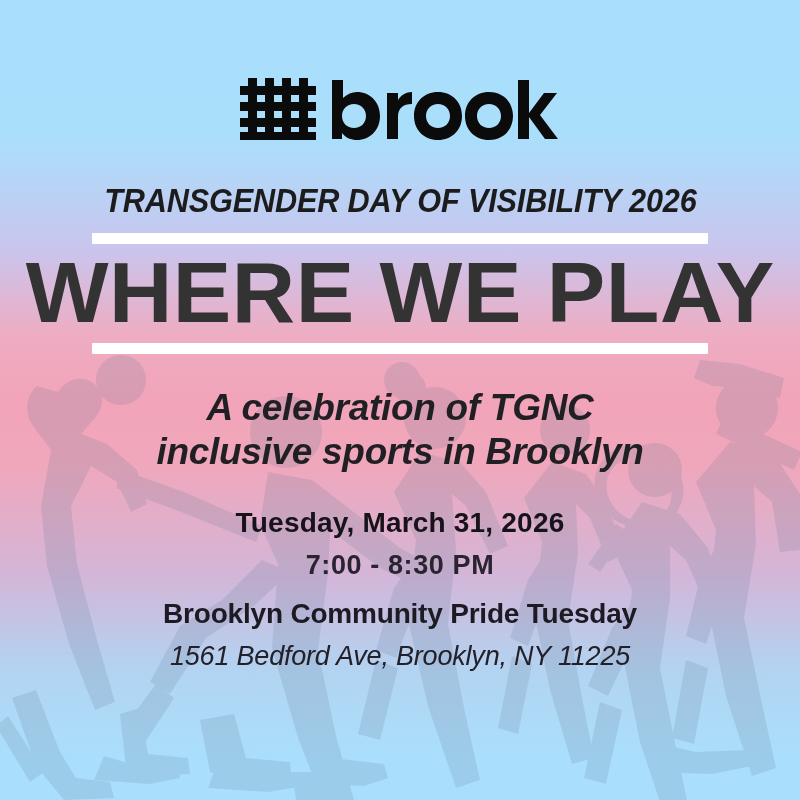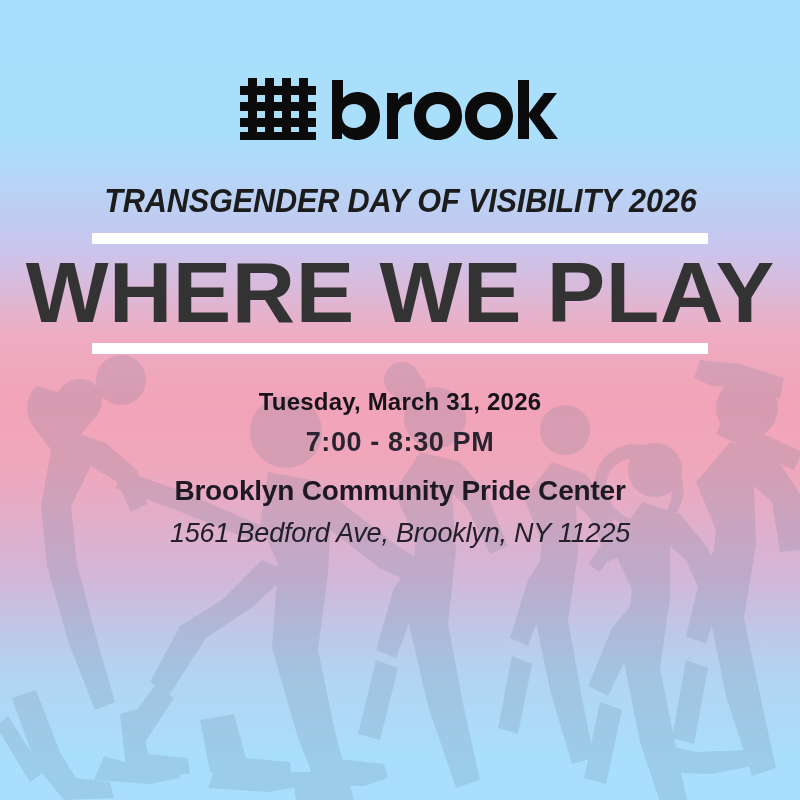--- a/index.html
+++ b/index.html
@@ -95,21 +95,21 @@
     color:#1f1f24;
     text-align:center;
     letter-spacing:-0.3px;
   }
   .subtitle span { display:block; white-space:nowrap; }
 
   
   .details { margin-top:34px; text-align:center; }
 
   .detail-date {
-    font-size:24px;
+    font-size:28px;
     font-weight:bold;
     color:#17131a;
     letter-spacing:0.2px;
     white-space:nowrap;
   }
   .detail-time {
     margin-top:11px;
     font-size:27px;
     font-weight:bold;
     color:#2a2430;
@@ -248,22 +248,26 @@
     </div>
 
     <div class="kicker">TRANSGENDER DAY OF VISIBILITY 2026</div>
 
     <div class="rule rule-top"></div>
 
     <h1 class="headline">WHERE WE PLAY</h1>
 
     <div class="rule rule-bottom"></div>
 
+    <div class="subtitle">
+      <span>A celebration of TGNC</span>
+      <span>inclusive sports in Brooklyn</span>
+    </div>
 
     <div class="details">
       <div class="detail-date">Tuesday,  March 31, 2026</div>
       <div class="detail-time">7:00 - 8:30 PM</div>
-      <div class="detail-venue">Brooklyn Community Pride Center</div>
+      <div class="detail-venue">Brooklyn Community Pride Tuesday</div>
       <div class="detail-address">1561 Bedford Ave, Brooklyn, NY 11225</div>
     </div>
 
   </div>
 </div>
 
 </body></html>

